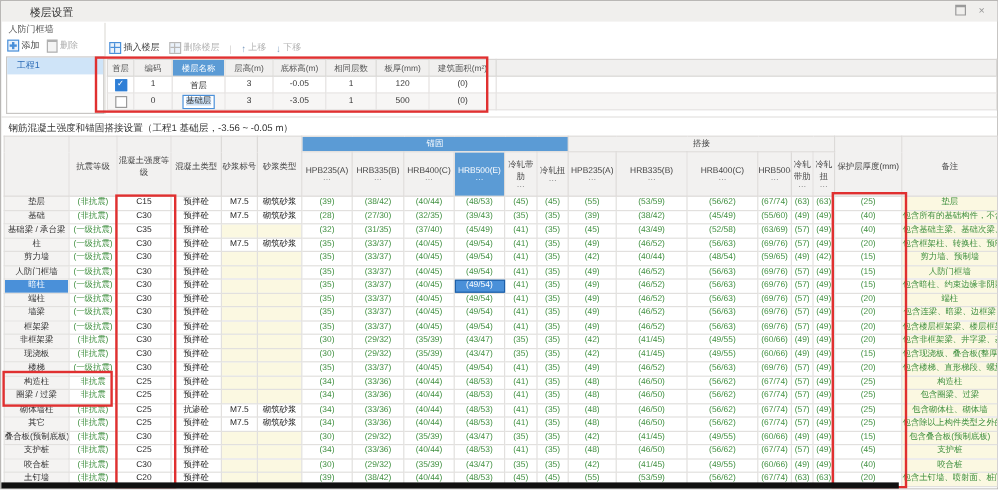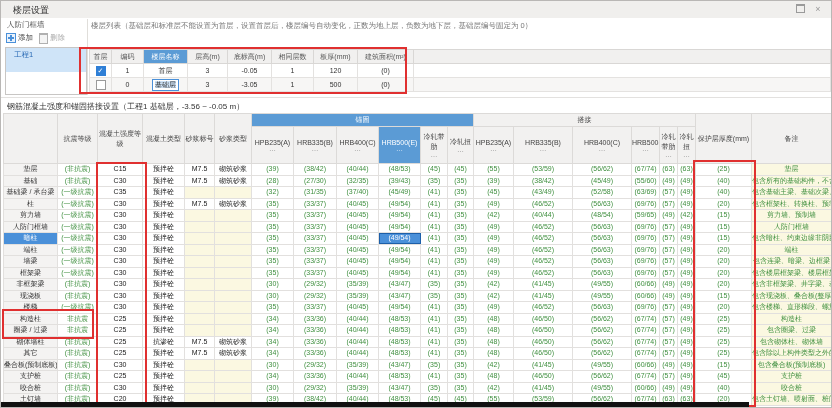--- a/index.html
+++ b/index.html
@@ -1,35 +1,35 @@
 <!DOCTYPE html>
 <html><head>
 <meta charset="utf-8">
 <style>
   html,body{margin:0;padding:0;}
   body{font-family:"Liberation Sans","DejaVu Sans",sans-serif;}
   #stage{position:relative;width:832px;height:408px;background:#ffffff;border:1px solid #b9b7b5;overflow:hidden;box-sizing:border-box;}
   
   .titlebar{position:absolute;left:0;top:0;width:832px;height:17px;background:#f0efed;}
-  .title{position:absolute;left:12px;top:3px;font-size:9px;color:#333;}
+  .title{position:absolute;left:24px;top:3px;font-size:9px;color:#333;}
   .winbtn{position:absolute;top:3px;font-size:9px;color:#9a9a9a;width:14px;text-align:center;cursor:default;}
   .btn-restore{right:26px;}
   .btn-restore i{display:inline-block;width:7px;height:6px;border:1px solid #9a9a9a;border-top-width:2px;}
   .btn-close{right:8px;}
   
   .lp-title{position:absolute;left:6px;top:19px;font-size:7.5px;color:#555;}
   .lp-btns{position:absolute;left:5px;top:30px;width:78px;height:14px;font-size:7.5px;color:#444;display:flex;gap:6px;align-items:center;}
   .lp-btn{display:flex;align-items:center;gap:2px;cursor:pointer;}
   .lp-btn.disabled{color:#b0b0b0;}
   .ico-plus{display:inline-block;width:8px;height:8px;border:1px solid #4a90d9;position:relative;background:#eaf2fb;}
   .ico-plus::before{content:"";position:absolute;left:3px;top:1px;width:2px;height:6px;background:#4a90d9;}
   .ico-plus::after{content:"";position:absolute;left:1px;top:3px;width:6px;height:2px;background:#4a90d9;}
   .ico-trash{display:inline-block;width:7px;height:8px;border:1px solid #b0b0b0;border-top:2px solid #b0b0b0;background:#f4f4f4;}
   .lp-list{position:absolute;left:4px;top:46px;width:80px;height:46px;border:1px solid #c8c6c4;background:#fff;}
-  .lp-item{height:24px;line-height:13px;font-size:7.5px;padding-left:8px;color:#2a6ab5;cursor:pointer;}
+  .lp-item{height:14px;line-height:13px;font-size:7.5px;padding-left:8px;color:#2a6ab5;cursor:pointer;}
   .lp-item.sel{background:#cfe4f8;}
   .vsep{position:absolute;left:86px;top:18px;width:1px;height:76px;background:#e0deda;}
   
   .hint{position:absolute;left:90px;top:20px;width:700px;font-size:7.5px;color:#777;white-space:nowrap;overflow:hidden;}
   .ftb{position:absolute;left:90px;top:32px;height:14px;display:flex;align-items:center;gap:8px;font-size:7.5px;color:#444;}
   .ftb .tb-btn{display:flex;align-items:center;gap:2px;cursor:pointer;}
   .ftb .tb-btn.disabled{color:#b3b3b3;}
   .ftb .sep{color:#d5d3d1;}
   .ico-grid{display:inline-block;width:8px;height:8px;border:1px solid #4a90d9;background:linear-gradient(#eaf2fb,#eaf2fb);position:relative;}
   .ico-grid::before{content:"";position:absolute;left:0;top:3px;width:8px;height:1px;background:#4a90d9;}
@@ -93,21 +93,39 @@
     <span class="lp-btn disabled">
         <span class="ico-trash"></span>
         <span>删除</span>
       </span>
   </div>
   <div class="lp-list" id="lp-list">
       <div class="lp-item sel">工程1</div>
     </div>
   <div class="vsep"></div>
 
-  <div class="hint">楼层列表（基础层和标准层不能设置为首层，设置首层后，楼层编号自动变化，正数为地上层，负数为地下层，基础层编号固定为 0）</div>
+  <div class="ftb">
+    <span class="tb-btn">
+        <span class="ico-grid"></span>
+        <span>插入楼层</span>
+      </span>
+    <span class="tb-btn disabled">
+        <span class="ico-grid gray"></span>
+        <span>删除楼层</span>
+      </span>
+    <span class="sep">|</span>
+    <span class="tb-btn disabled">
+        <span class="arr">↑</span>
+        <span>上移</span>
+      </span>
+    <span class="tb-btn disabled">
+        <span class="arr">↓</span>
+        <span>下移</span>
+      </span>
+  </div>
 
   <table id="floor-table">
     <colgroup>
         <col style="width:22px">
         <col style="width:32px">
         <col style="width:44px">
         <col style="width:40px">
         <col style="width:44px">
         <col style="width:42px">
         <col style="width:44px">

